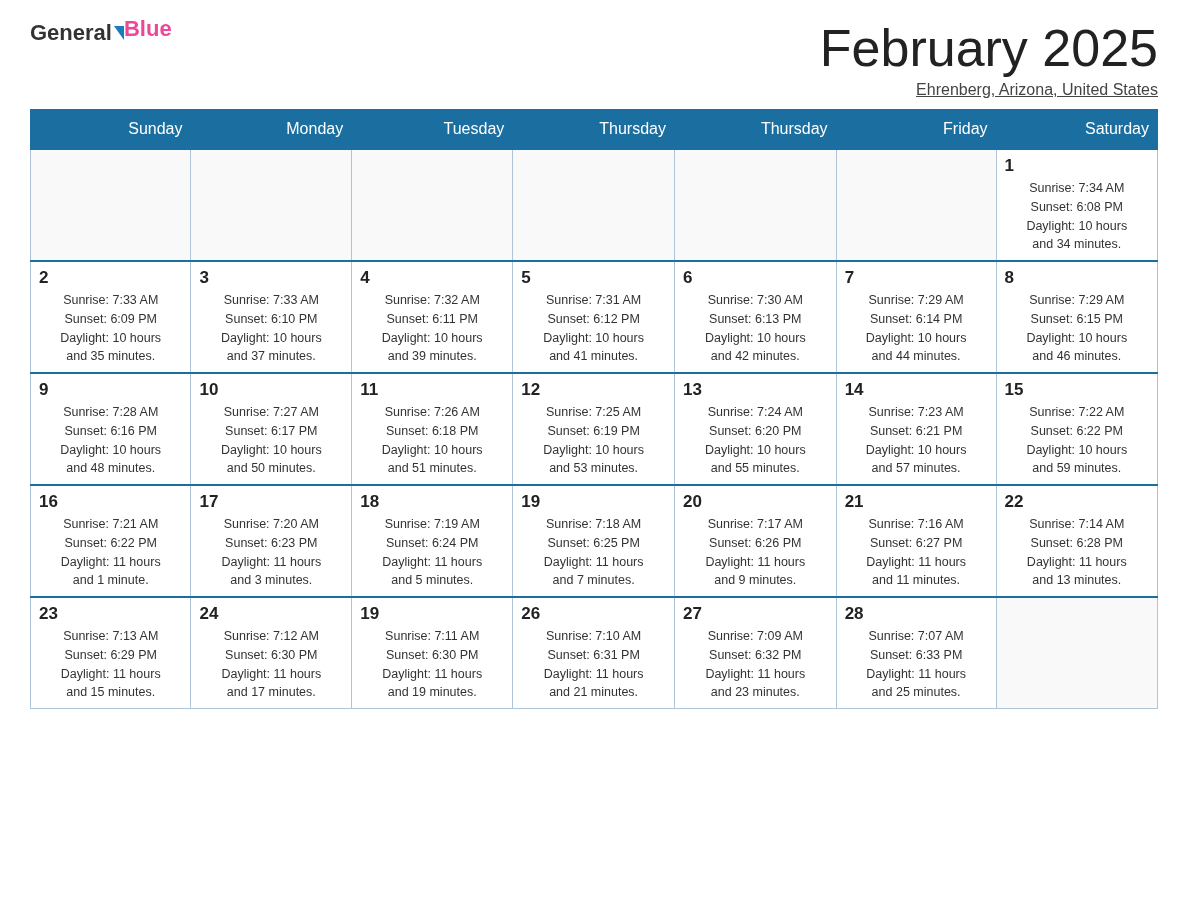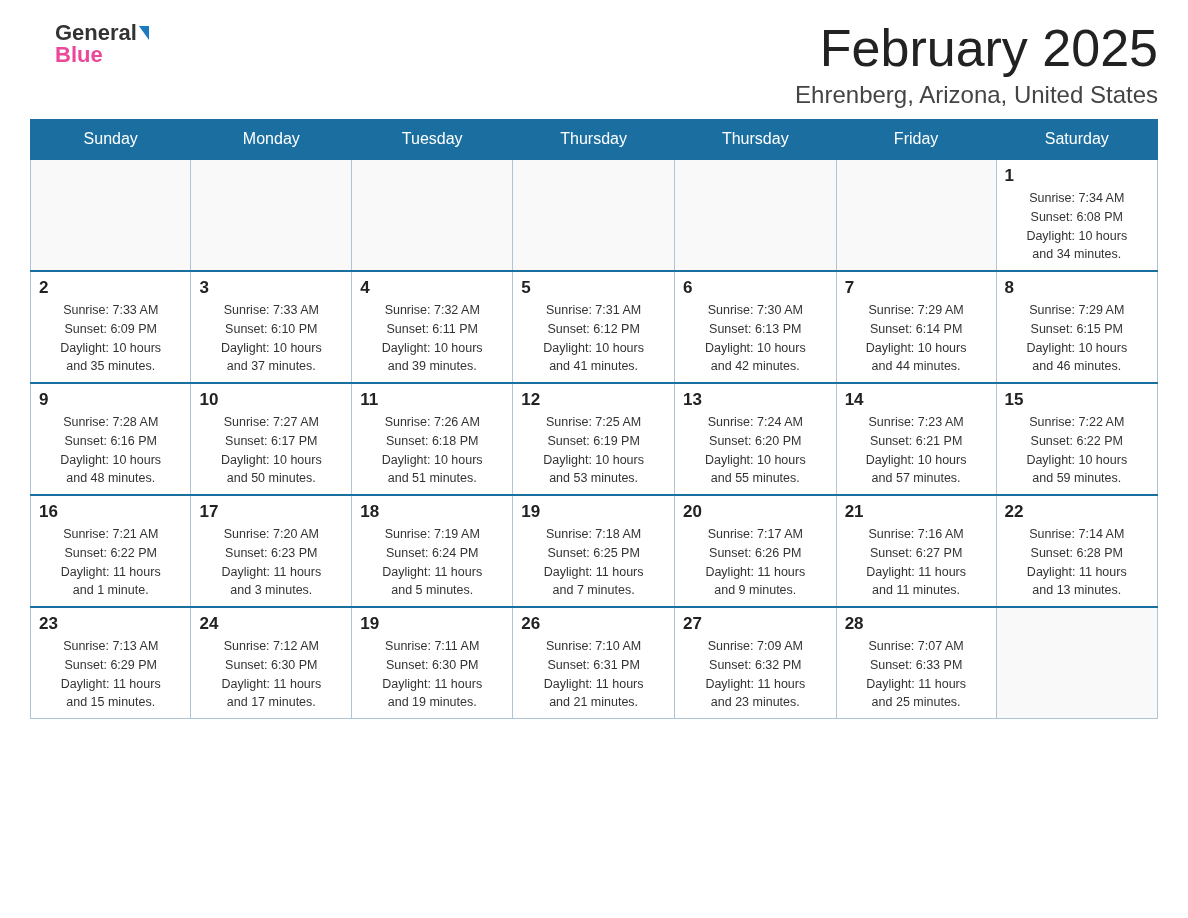--- a/index.html
+++ b/index.html
@@ -11,23 +11,21 @@
       padding: 20px 30px;
     }
     .header {
       display: flex;
       justify-content: space-between;
       align-items: flex-start;
       margin-bottom: 10px;
     }
     .logo {
       display: flex;
-      flex-direction: column;
       align-items: flex-start;
-      margin-left: 25px;
     }
     .logo-text {
       font-size: 22px;
       font-weight: bold;
       color: #333;
     }
     .logo-triangle {
       display: inline-block;
       width: 0;
       height: 0;
@@ -38,36 +36,38 @@
       vertical-align: middle;
     }
     .title-section {
       text-align: right;
     }
     .month-title {
       font-size: 52px;
       font-weight: normal;
       color: #222;
       line-height: 1.1;
+      text-align: center;
     }
     .location {
-      font-size: 24px;
+      font-size: 16px;
       color: #444;
       margin-top: 4px;
+      text-decoration: underline;
     }
     .calendar {
       width: 100%;
       border-collapse: collapse;
       margin-top: 10px;
     }
     .calendar th {
       background: #1a6fa0;
       color: #fff;
       padding: 10px 8px;
-      text-align: center;
+      text-align: right;
       font-size: 16px;
       font-weight: normal;
       border: 1px solid #1a6fa0;
     }
     .calendar td {
       border: 1px solid #b0c4d8;
       vertical-align: top;
       padding: 6px 8px;
       width: 170px;
       min-height: 110px;

